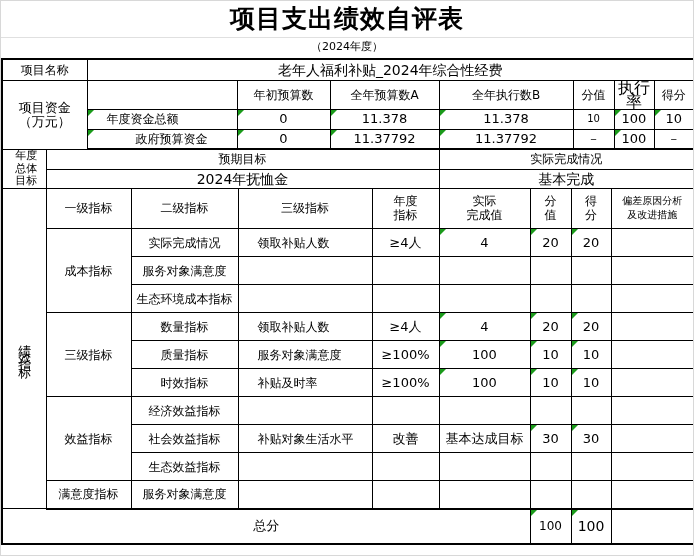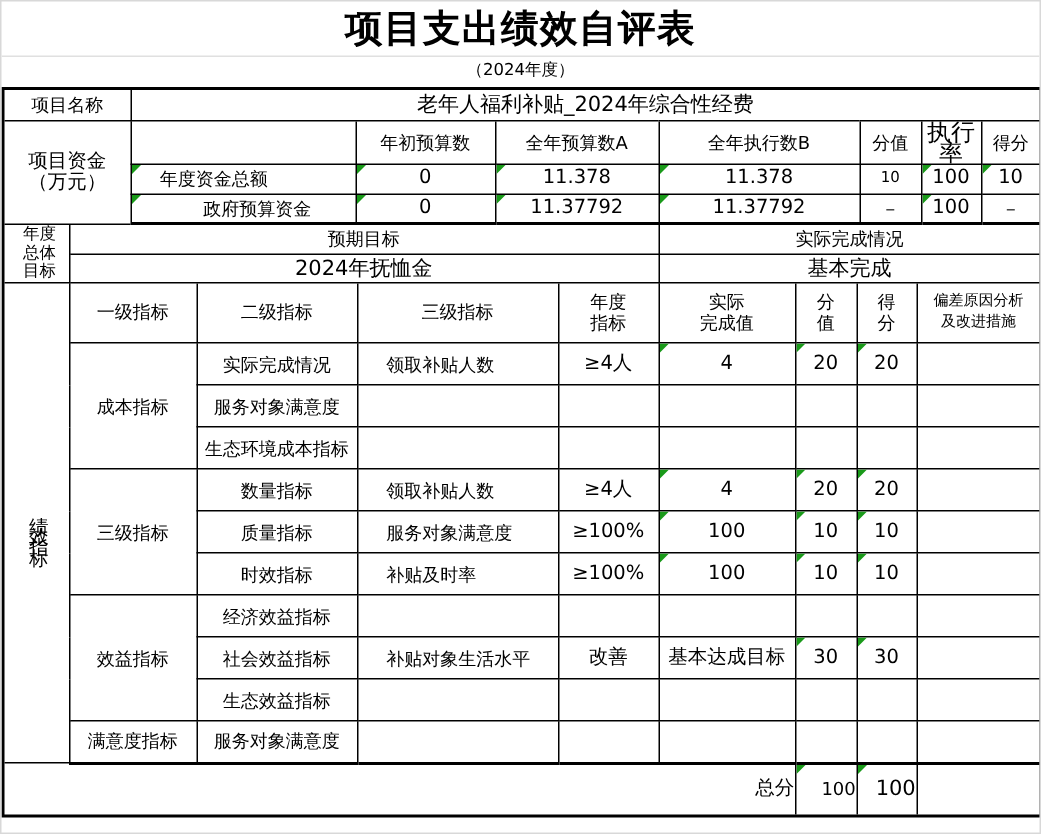--- a/index.html
+++ b/index.html
@@ -8,21 +8,21 @@
   .page { position:relative; width:694px; height:556px; border:1px solid #d8d8d8; background:#fff; overflow:hidden; }
   .title { height:37px; line-height:36px; text-align:center; font-size:25px; font-weight:bold; border-bottom:1px solid #e0e0e0; letter-spacing:1px; }
   .subtitle { height:19px; line-height:18px; text-align:center; font-size:11px; }
   .tbl-wrap { position:absolute; left:0; top:57px; width:694px; border:2px solid #000; }
   table { border-collapse:collapse; table-layout:fixed; width:690px; }
   td { border:1px solid #000; font-size:12px; text-align:center; vertical-align:middle; overflow:hidden; position:relative; padding:0; line-height:14px; }
   td:first-child { border-left:none; }
   td:last-child { border-right:none; }
   .tfirst tr:first-child td { border-top:none; }
   .nt tr:first-child td { border-top:none; }
-  .tlast tr:last-child td { border-bottom:none;text-align:right; }
+  .tlast tr:last-child td { border-bottom:none; }
   .bb2 td { border-bottom:2px solid #000;text-align:center; }
   .left { text-align:left; padding-left:19px; }
   .f13 { font-size:13px; }
   .f14 { font-size:14px; }
   .f15 { font-size:15px; }
   .sm { font-size:10px; }
   .pl { white-space:pre-line; line-height:14px; }
   .tri::before { content:""; position:absolute; top:0; left:0; width:0; height:0;
                  border-style:solid; border-width:6px 6px 0 0;
                  border-color:#1a9a1a transparent transparent transparent; }

